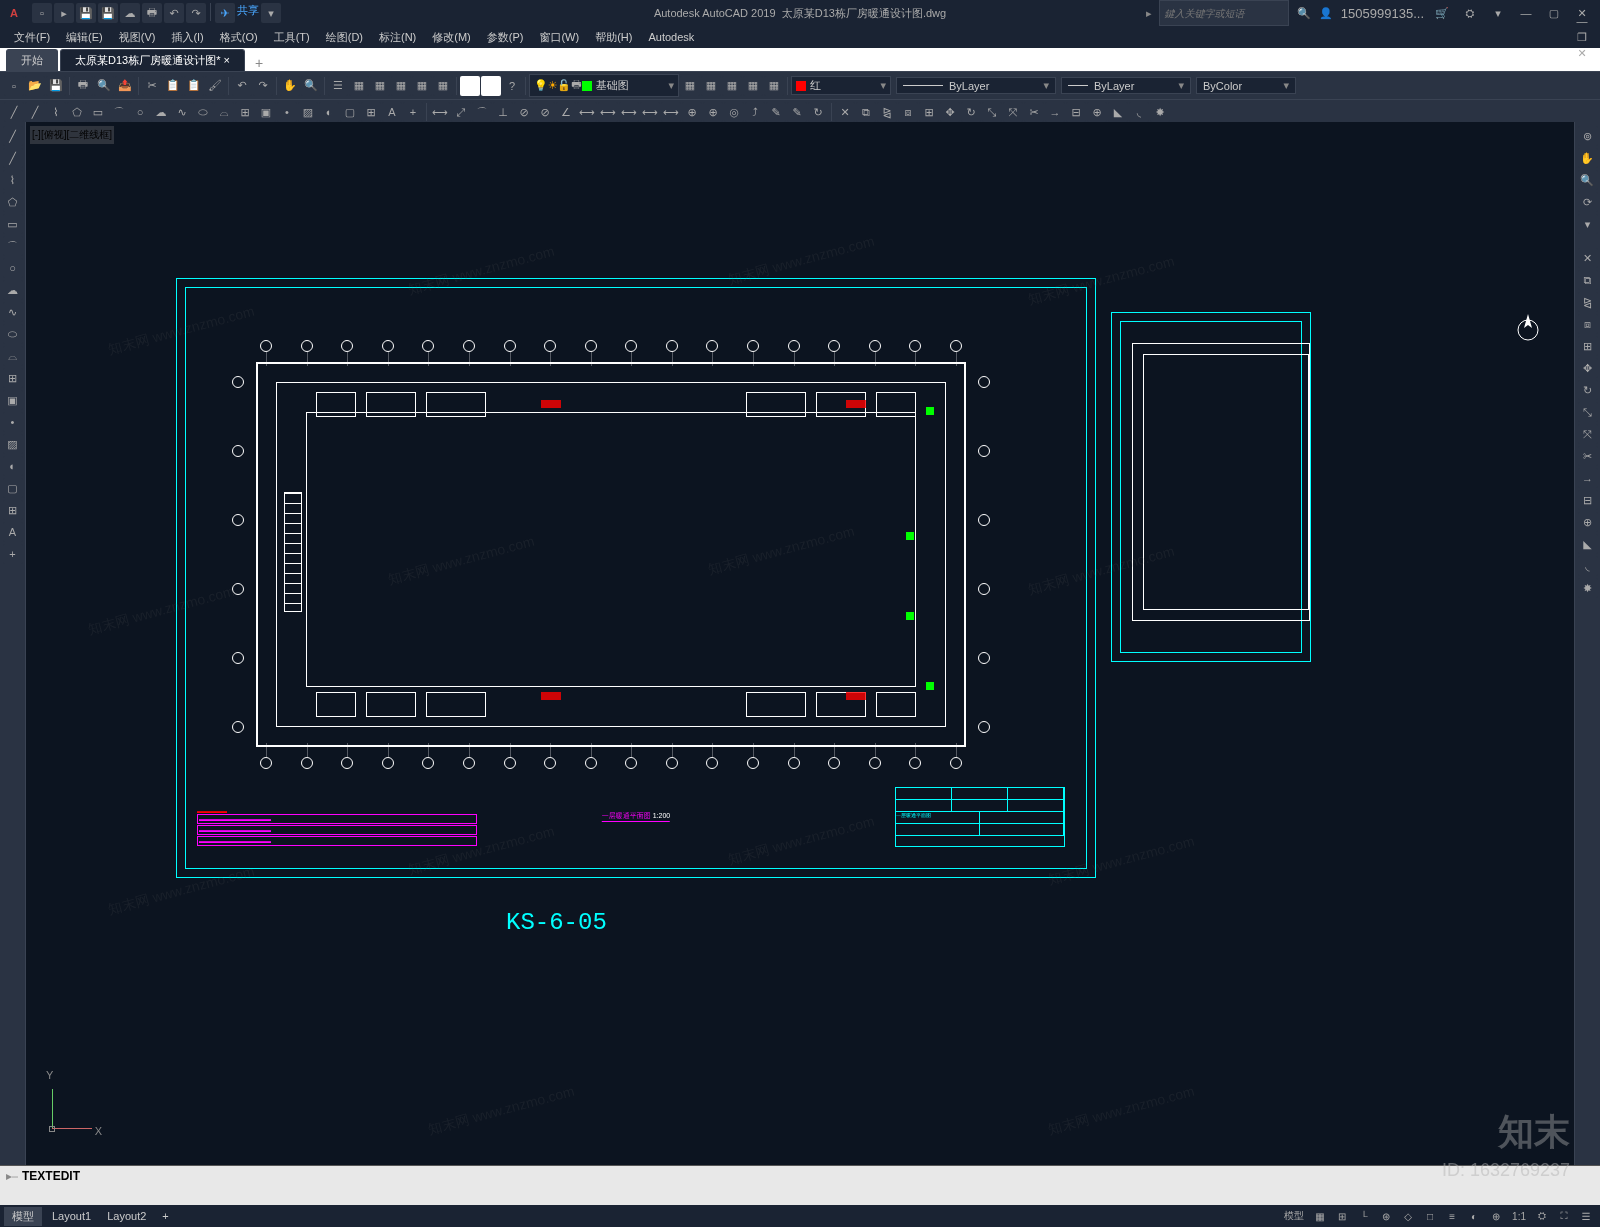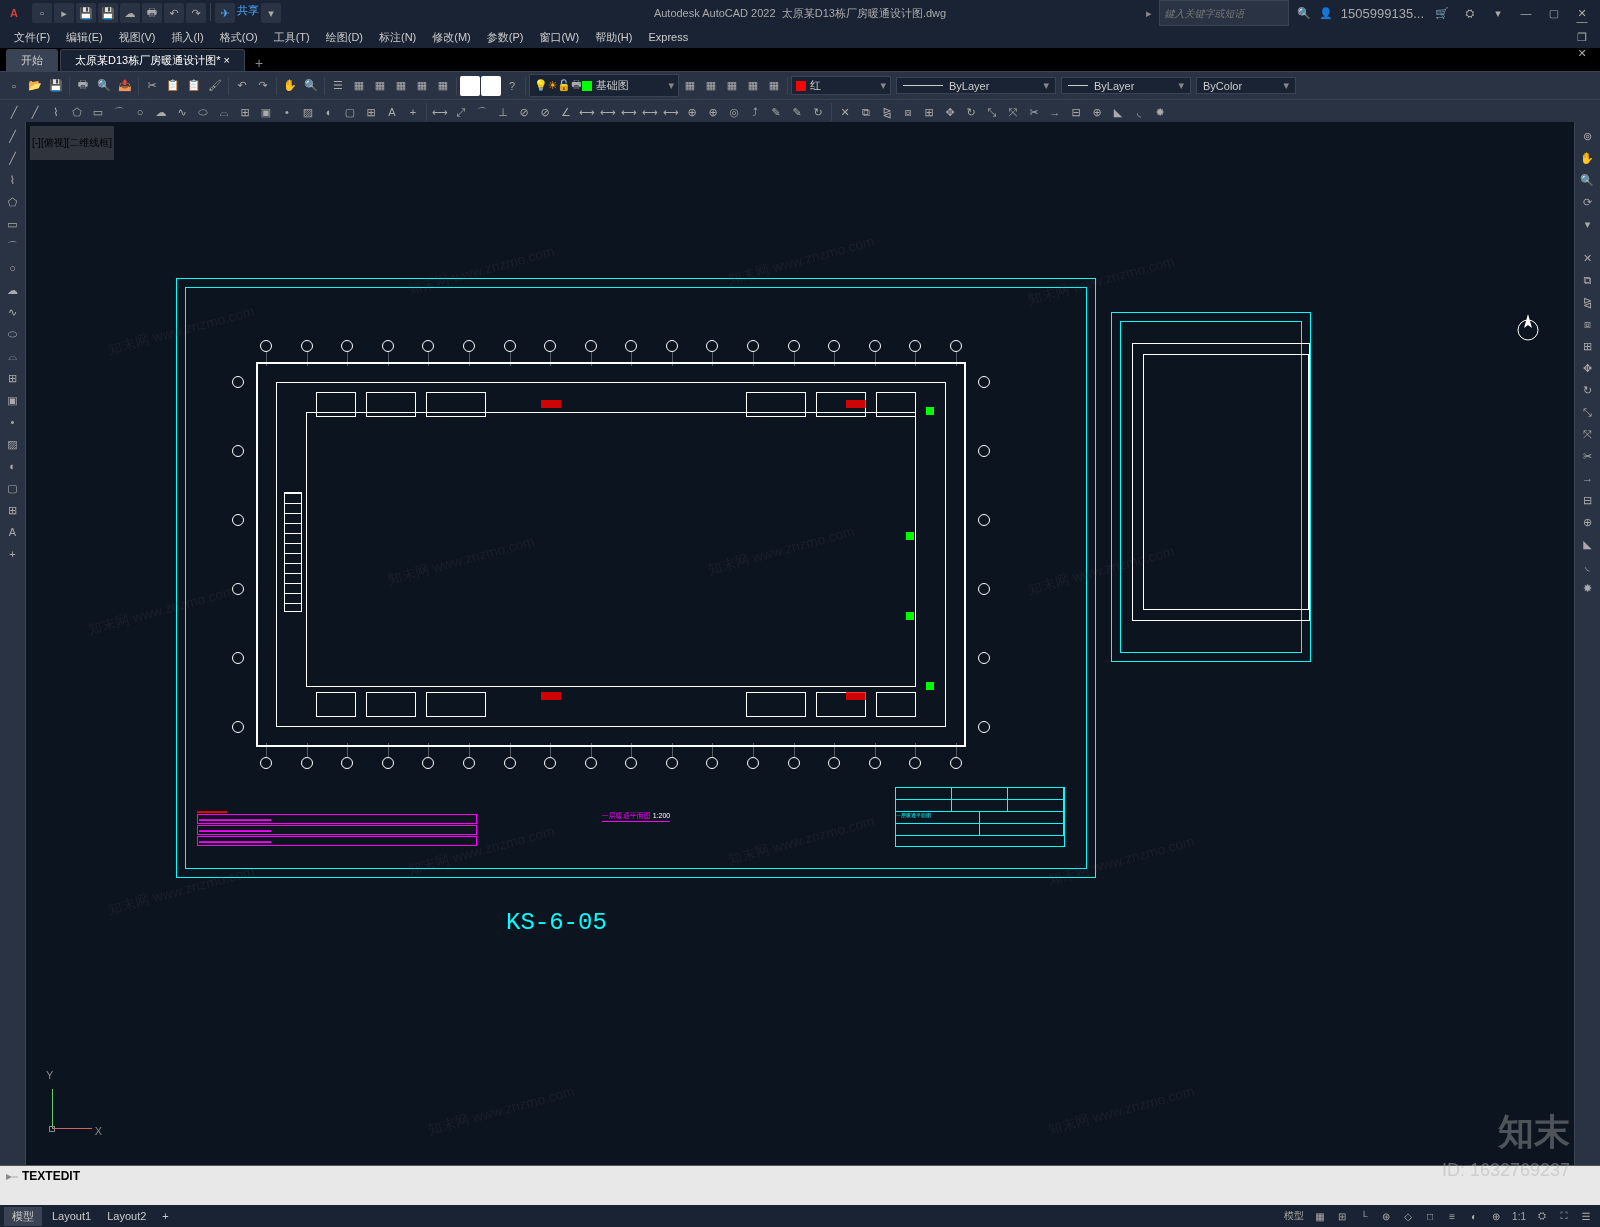--- a/index.html
+++ b/index.html
@@ -14,21 +14,21 @@
 .search-box { width: 130px; height: 18px; background: #2a3343; border: 1px solid #3a4353; color: #777; font-size: 10px; padding: 12px 4px; font-style: italic; }
 .user-info { color: #aaa; font-size: 13px; }
 .win-btn { width: 20px; height: 16px; color: #aaa; display: flex; align-items: center; justify-content: center; font-size: 11px; }
 
 
 .menu-bar { height: 22px; background: #1a2333; display: flex; align-items: center; padding-left: 6px; }
 .menu-item { color: #ccc; font-size: 11px; padding: 0 8px; cursor: pointer; }
 .menu-right { margin-left: auto; padding-right: 8px; color: #aaa; font-size: 11px; }
 
 
-.file-tabs { height: 24px; background: #000000; display: flex; align-items: flex-end; padding-left: 6px; border-bottom: 1px solid #3a4353; }
+.file-tabs { height: 24px; background: #ffffff; display: flex; align-items: flex-end; padding-left: 6px; border-bottom: 1px solid #3a4353; }
 .file-tab { padding: 3px 14px; color: #ccc; font-size: 11px; background: #2a3343; border: 1px solid #3a4353; border-bottom: none; margin-right: 2px; border-radius: 3px 3px 0 0; }
 .file-tab.start { background: #3a4353; }
 .file-tab.active { background: #1a2333; color: #fff; }
 .file-tab-add { color: #888; padding: 0 8px; font-size: 14px; }
 
 
 .toolbar { background: #2a3343; border-bottom: 1px solid #3a4353; padding: 2px 4px; display: flex; align-items: center; gap: 1px; flex-wrap: nowrap; }
 .tool-icon { width: 20px; height: 20px; background: #2a3343; border-radius: 2px; display: flex; align-items: center; justify-content: center; color: #aaa; font-size: 11px; cursor: pointer; }
 .tool-sep { width: 1px; height: 18px; background: #3a4353; margin: 0 2px; }
 .layer-combo { display: flex; align-items: center; background: #1a2333; border: 1px solid #3a4353; padding: 1px 4px; color: #ccc; font-size: 11px; min-width: 150px; }
@@ -70,21 +70,21 @@
 .note-red { color: #ff0000; font-size: 6px; }
 
 
 .north { position: absolute; right: 60px; top: 190px; width: 24px; height: 30px; }
 .north svg { width: 100%; height: 100%; }
 
 
 .ucs { position: absolute; left: 20px; bottom: 30px; width: 60px; height: 60px; }
 
 
-.vp-label { position: absolute; left: 4px; top: 4px; font-size: 10px; color: #000; background: rgba(128,128,128,0.3); padding: 10px 2px; }
+.vp-label { position: absolute; left: 4px; top: 4px; font-size: 10px; color: #000; background: rgba(128,128,128,0.3); padding: 2px 2px; }
 
 
 .cmdline { position: absolute; bottom: 22px; left: 0; right: 0; height: 40px; background: #e8e8e8; border-top: 1px solid #555; }
 .cmd-history { height: 18px; padding: 1px 6px; color: #000; font-size: 12px; font-family: "Consolas", monospace; }
 .cmd-input { height: 20px; padding: 1px 6px; color: #000; font-size: 12px; font-family: "Consolas", monospace; display: flex; align-items: center; }
 .cmd-prompt { color: #888; margin-right: 4px; }
 
 
 .status-bar { position: absolute; bottom: 0; left: 0; right: 0; height: 22px; background: #1a2333; display: flex; align-items: center; padding: 0 4px; }
 .model-tab { padding: 2px 8px; color: #ccc; font-size: 11px; background: #3a4353; margin-right: 2px; }
@@ -115,21 +115,21 @@
     <div class="tool-icon">☁</div>
     <div class="tool-icon">🖶</div>
     <div class="tool-icon">↶</div>
     <div class="tool-icon">↷</div>
     <div class="tool-sep"></div>
     <div class="tool-icon" style="color:#4aa8ff;">✈</div>
     <span style="color:#4aa8ff;font-size:11px;">共享</span>
     <div class="tool-icon">▾</div>
   </div>
   <div class="title-center">
-    <span>Autodesk AutoCAD 2022</span>&nbsp;&nbsp;<span>太原某D13栋厂房暖通设计图.dwg</span>
+    <span>Autodesk AutoCAD 2019</span>&nbsp;&nbsp;<span>太原某D13栋厂房暖通设计图.dwg</span>
   </div>
   <div class="title-right">
     <span style="color:#888;">▸</span>
     <input class="search-box" placeholder="鍵入关键字或短语" style="">
     <span style="color:#aaa;">🔍</span>
     <span style="color:#4aa8ff;">👤</span>
     <span class="user-info">1505999135...</span>
     <div class="win-btn">🛒</div>
     <div class="win-btn">⛭</div>
     <div class="win-btn">▾</div>
@@ -145,21 +145,21 @@
   <div class="menu-item">视图(V)</div>
   <div class="menu-item">插入(I)</div>
   <div class="menu-item">格式(O)</div>
   <div class="menu-item">工具(T)</div>
   <div class="menu-item">绘图(D)</div>
   <div class="menu-item">标注(N)</div>
   <div class="menu-item">修改(M)</div>
   <div class="menu-item">参数(P)</div>
   <div class="menu-item">窗口(W)</div>
   <div class="menu-item">帮助(H)</div>
-  <div class="menu-item">Express</div>
+  <div class="menu-item">Autodesk</div>
   <div class="menu-right">
     <span class="win-btn">—</span>
     <span class="win-btn">❐</span>
     <span class="win-btn">✕</span>
   </div>
 </div>
 
 <div class="file-tabs">
   <div class="file-tab start">开始</div>
   <div class="file-tab active"><span>太原某D13栋厂房暖通设计图*</span> <span>×</span></div>

